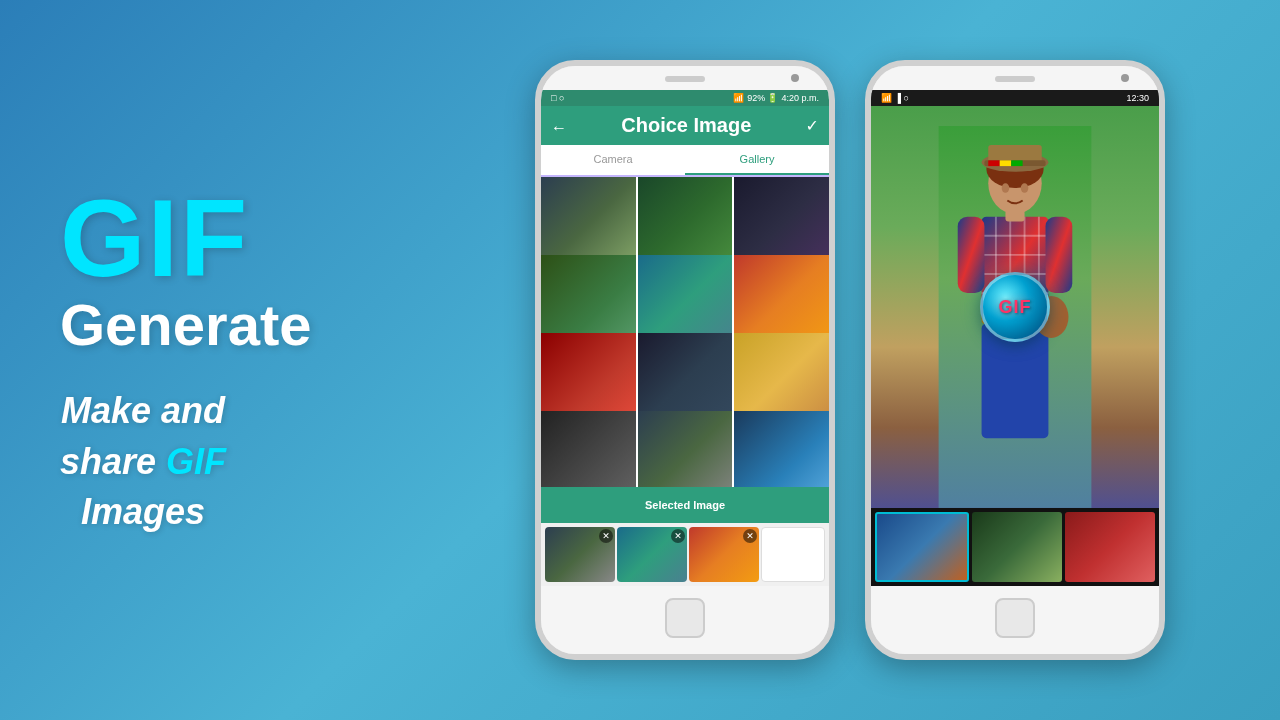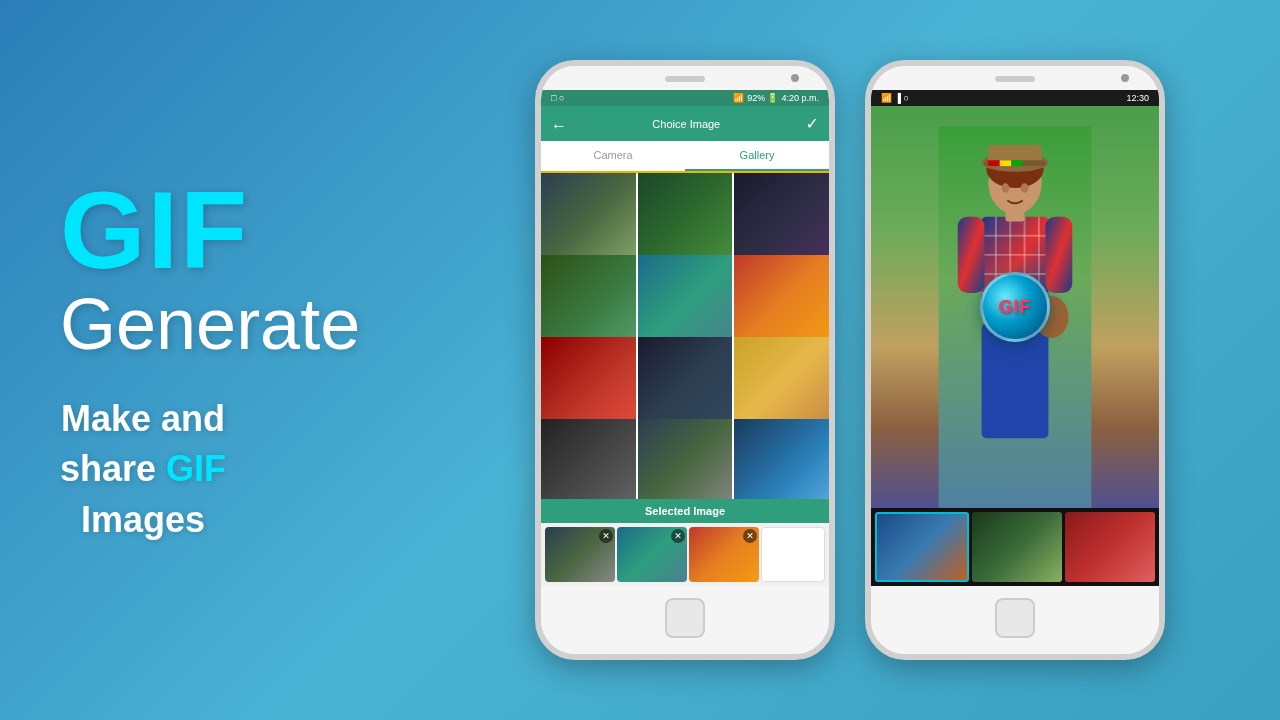--- a/index.html
+++ b/index.html
@@ -28,35 +28,36 @@
     .title-gif {
       font-size: 110px;
       font-weight: 900;
       color: #00e5ff;
       line-height: 1;
       text-shadow: 2px 2px 8px rgba(0,0,0,0.2);
       letter-spacing: 2px;
     }
 
     .title-generate {
-      font-size: 72px;
-      font-weight: 400;
+      font-size: 58px;
+      font-weight: 700;
       color: #ffffff;
       line-height: 1.1;
       text-shadow: 2px 2px 8px rgba(0,0,0,0.2);
     }
 
     .subtitle {
       margin-top: 30px;
       font-size: 36px;
       font-weight: 700;
       color: #ffffff;
       line-height: 1.4;
       text-align: center;
       text-shadow: 1px 1px 6px rgba(0,0,0,0.2);
+      font-style: italic;
     }
 
     
     .phones-container {
       flex: 1;
       display: flex;
       align-items: center;
       justify-content: center;
       gap: 30px;
       height: 100%;
@@ -159,36 +160,36 @@
       background: #2e9e7d;
       color: white;
       padding: 8px 10px;
       display: flex;
       align-items: center;
       justify-content: space-between;
       flex-shrink: 0;
     }
 
     .app-bar-title {
-      font-size: 11px;
-      font-weight: normal;
+      font-size: 20px;
+      font-weight: bold;
       color: white;
     }
 
     .app-bar-icon {
       color: white;
       font-size: 16px;
       cursor: pointer;
     }
 
     
     .tabs-bar {
       background: white;
       display: flex;
-      border-bottom: 2px solid #eab308;
+      border-bottom: 2px solid #c4b5fd;
       flex-shrink: 0;
     }
 
     .tab {
       flex: 1;
       text-align: center;
       padding: 8px 0;
       font-size: 11px;
       color: #999;
       cursor: pointer;
@@ -227,21 +228,21 @@
     .img-desert { background: linear-gradient(135deg, #c9a227 0%, #e6b84a 50%, #c68642 100%); }
     .img-soccer { background: linear-gradient(135deg, #222 0%, #444 50%, #666 100%); }
     .img-mountain2 { background: linear-gradient(135deg, #2c3e50 0%, #4a6741 50%, #888 100%); }
     .img-ocean { background: linear-gradient(135deg, #1a3a5c 0%, #2980b9 60%, #5dade2 100%); }
 
     
     .selected-bar {
       background: #2e9e7d;
       color: white;
       text-align: center;
-      padding: 6px;
+      padding: 12px;
       font-size: 11px;
       font-weight: bold;
       flex-shrink: 0;
     }
 
     .selected-images-row {
       display: flex;
       gap: 2px;
       padding: 4px;
       background: #f0f0f0;

